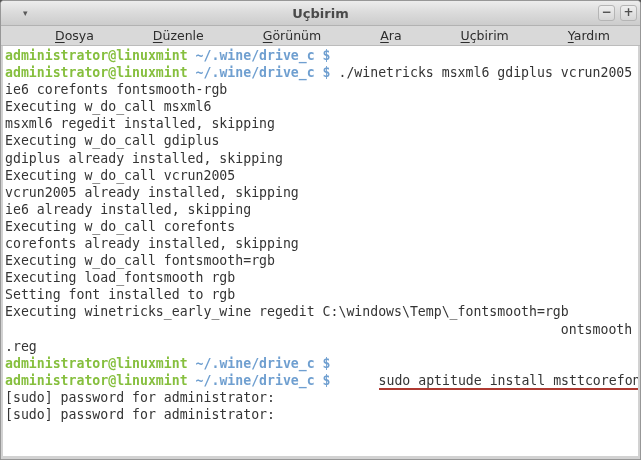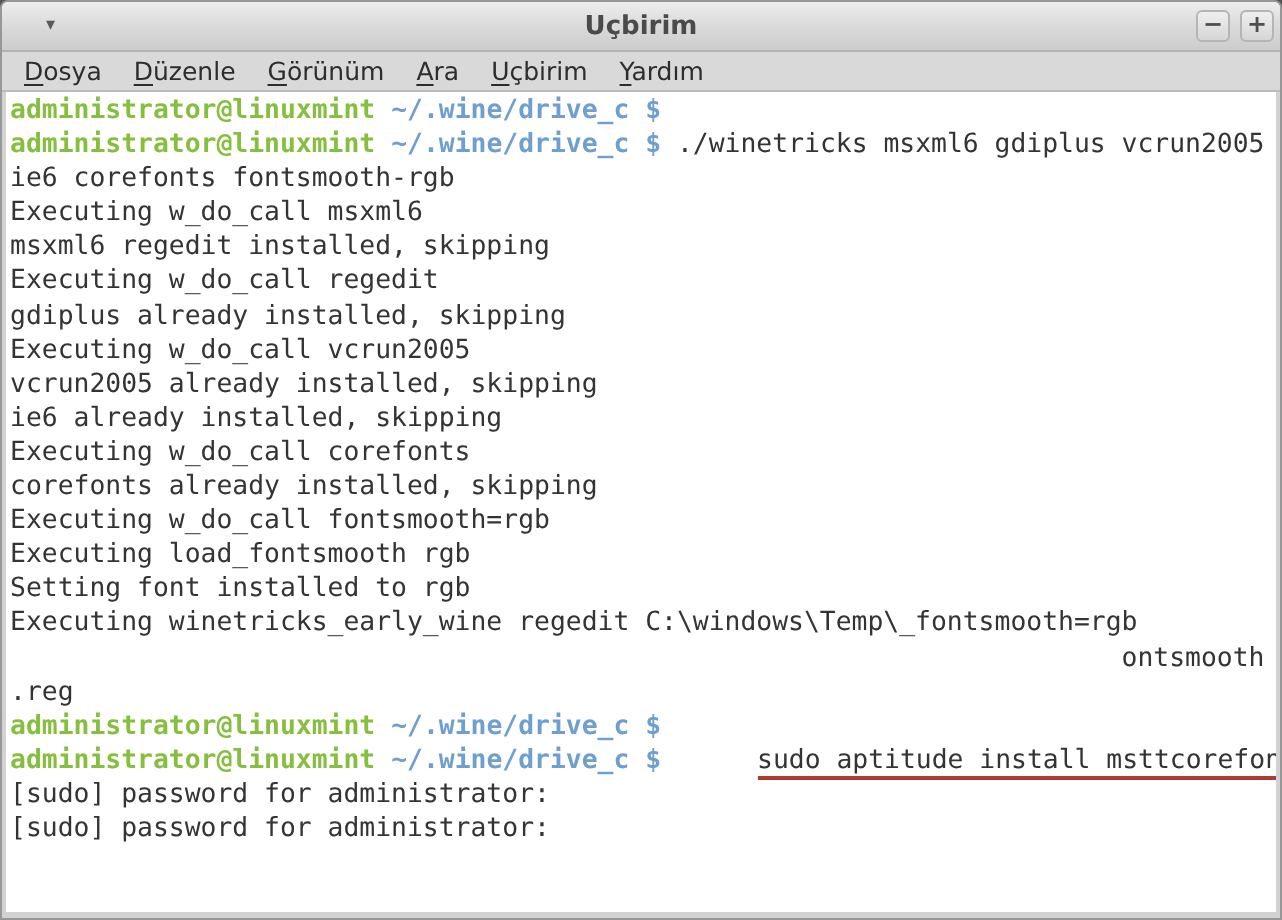--- a/index.html
+++ b/index.html
@@ -50,21 +50,21 @@
 
   
   .menubar {
     height:20px;
     background:#d9d9d9;
     border-bottom:1px solid #bcbcbc;
     display:flex; align-items:center;
     padding-left:3px;
     font-size:12.5px; color:#2d2d2d;
   }
-  .menu-item { padding:1px 8px; cursor:default; }
+  .menu-item { padding:1px 8px; cursor:default;margin-left:43px; }
   .menu-item .mnemonic { text-decoration:underline; text-underline-offset:2px; }
 
   
   .terminal {
     height:413px;
     background:var(--terminal-bg,#ffffff);
     border-left:2px solid #d2d2d2;
     border-right:2px solid #d2d2d2;
     border-bottom:3px solid #d2d2d2;
     padding:1px 0 0 2px;
@@ -107,21 +107,21 @@
       <div class="menu-item"><span class="mnemonic">U</span>çbirim</div>
       <div class="menu-item"><span class="mnemonic">Y</span>ardım</div>
     </div>
 
   <div class="terminal">
       <div class="tline"><span class="seg-green">administrator@linuxmint</span><span class="seg-blue"> ~/.wine/drive_c $</span></div>
       <div class="tline"><span class="seg-green">administrator@linuxmint</span><span class="seg-blue"> ~/.wine/drive_c $</span><span class="seg-fg"> ./winetricks msxml6 gdiplus vcrun2005</span></div>
       <div class="tline"><span class="seg-fg">ie6 corefonts fontsmooth-rgb</span></div>
       <div class="tline"><span class="seg-fg">Executing w_do_call msxml6</span></div>
       <div class="tline"><span class="seg-fg">msxml6 regedit installed, skipping</span></div>
-      <div class="tline"><span class="seg-fg">Executing w_do_call regedit</span></div>
+      <div class="tline"><span class="seg-fg">Executing w_do_call gdiplus</span></div>
       <div class="tline"><span class="seg-fg">gdiplus already installed, skipping</span></div>
       <div class="tline"><span class="seg-fg">Executing w_do_call vcrun2005</span></div>
       <div class="tline"><span class="seg-fg">vcrun2005 already installed, skipping</span></div>
       <div class="tline"><span class="seg-fg">ie6 already installed, skipping</span></div>
       <div class="tline"><span class="seg-fg">Executing w_do_call corefonts</span></div>
       <div class="tline"><span class="seg-fg">corefonts already installed, skipping</span></div>
       <div class="tline"><span class="seg-fg">Executing w_do_call fontsmooth=rgb</span></div>
       <div class="tline"><span class="seg-fg">Executing load_fontsmooth rgb</span></div>
       <div class="tline"><span class="seg-fg">Setting font installed to rgb</span></div>
       <div class="tline"><span class="seg-fg">Executing winetricks_early_wine regedit C:\windows\Temp\_fontsmooth=rgb</span></div>

